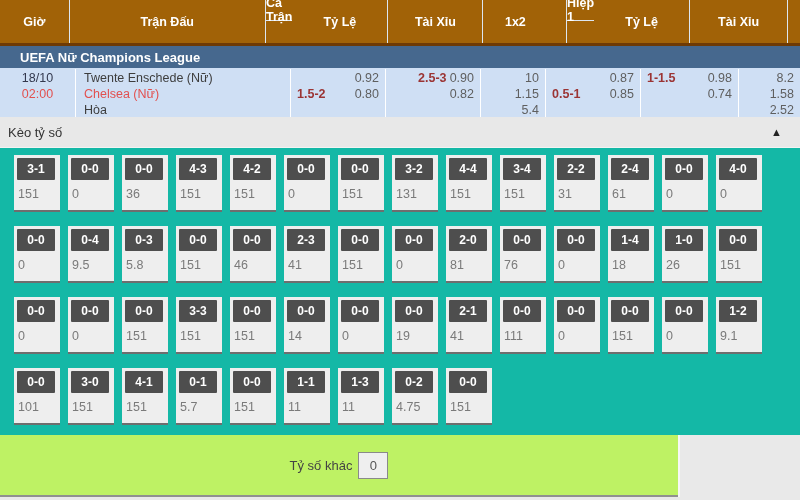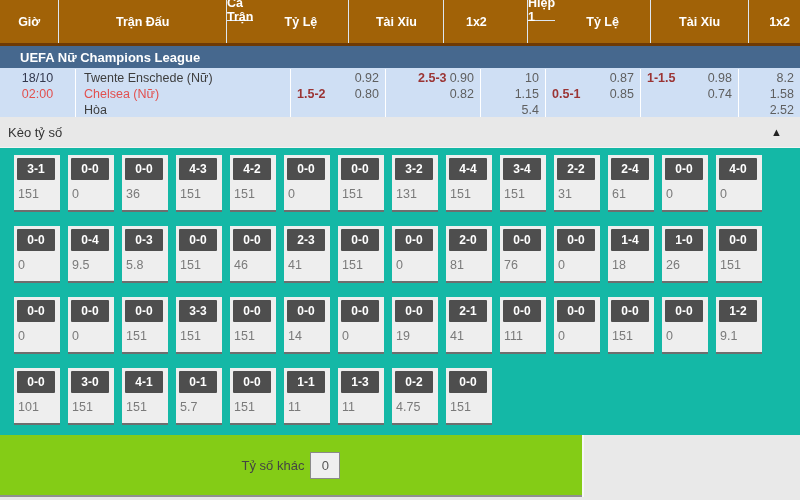--- a/index.html
+++ b/index.html
@@ -12,21 +12,21 @@
   }
   .page { width: 800px; height: 500px; display: flex; flex-direction: column; }
 
   
   .hdr { height: 43px; background: #a16207; display: flex; color: #fff; font-weight: bold; font-size: 12.5px; flex: none; }
   .hdr-cell { display: flex; align-items: center; justify-content: center; height: 100%; }
   .hdr-time { width: 75px; }
   .hdr-match { width: 215px; border-left: 1px solid #dde6f0; }
   .hdr-group { display: flex; border-left: 1px solid #dde6f0; }
   .hdr-group-full { width: 255px; }
-  .hdr-group-half { width: 273px; margin-left: 46px; }
+  .hdr-group-half { width: 234px; margin-left: 46px; }
   .hdr-group-label { height: 21px; display: flex; align-items: center; justify-content: center; border-bottom: 1px solid #dde6f0; }
   .hdr-sub { flex: 1; display: flex; }
   .hdr-sub-cell { display: flex; align-items: center; justify-content: center; }
   .hdr-sub-cell + .hdr-sub-cell { border-left: 1px solid #dde6f0; }
   .w-hdp { width: 95px; } .w-ou { width: 95px; } .w-1x2f { width: 65px; }
   .w-hdp2 { width: 95px; } .w-ou2 { width: 98px; } .w-1x2h { width: 62px; }
 
   .accent-line { height: 3px; background: #6e3a05; flex: none; }
 
   
@@ -54,21 +54,21 @@
   .kbar .tri { position: absolute; right: 18px; top: 9px; font-size: 11px; color: #222; }
 
   .grid-area { background: #14b8a6; padding: 7px 0 0 14px; flex: none; height: 287px; }
   .score-row { display: flex; margin-bottom: 14px; height: 57px; }
   .score-cell { width: 46px; margin-right: 8px; background: #eeeeee; border-bottom: 2px solid #6e6e6e; padding: 3px 0 0 3px; }
   .score-box { width: 38px; height: 22px; background: #4e4e4e; color: #fff; font-weight: bold; font-size: 12px; display: flex; align-items: center; justify-content: center; border-radius: 1px; }
   .score-odds { margin-top: 7px; color: #7a7a7a; font-size: 12.5px; padding-left: 1px; }
 
   
   .bottom { display: flex; flex: none; height: 62px; }
-  .other-row { width: 582px; background: #84cc16; border-bottom: 2px solid #909090; display: flex; align-items: center; justify-content: center; }
+  .other-row { width: 678px; background: #bef264; border-bottom: 2px solid #909090; display: flex; align-items: center; justify-content: center; }
   .other-label { font-size: 13px; color: #444; margin-right: 6px; }
   .other-box { width: 30px; height: 27px; border: 1px solid #8a8a8a; background: #efefef; display: flex; align-items: center; justify-content: center; color: #555; font-size: 13px; }
   .bottom-right { flex: 1; background: #e9e9e9; border-left: 2px solid #f7f7f7; }
   .footer-strip { flex: 1; background: #e9e9e9; }
 </style>
 </head>
 <body>
 
 <div class="page">
 

